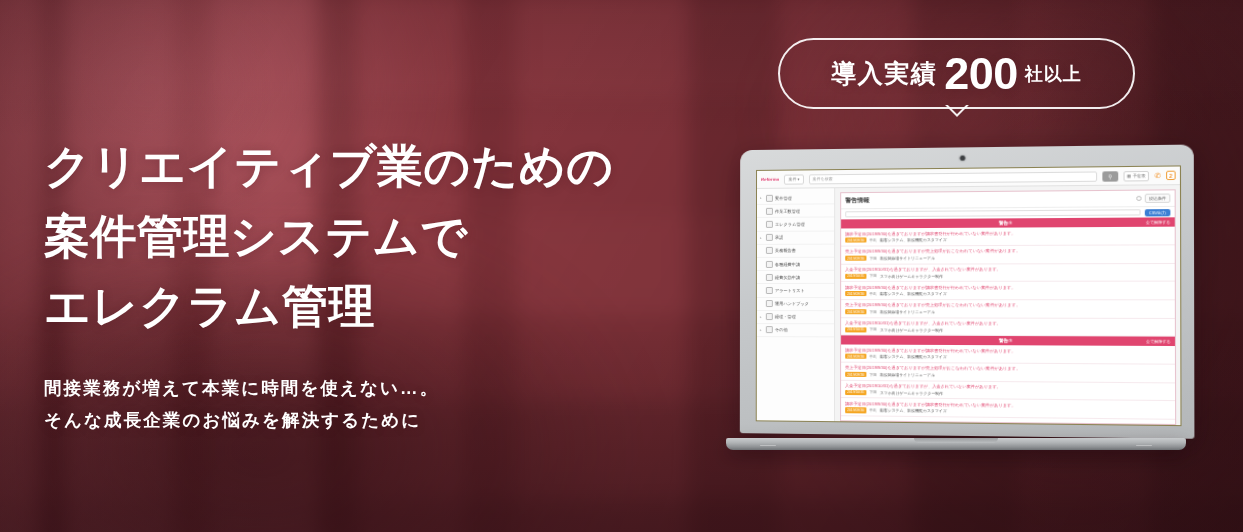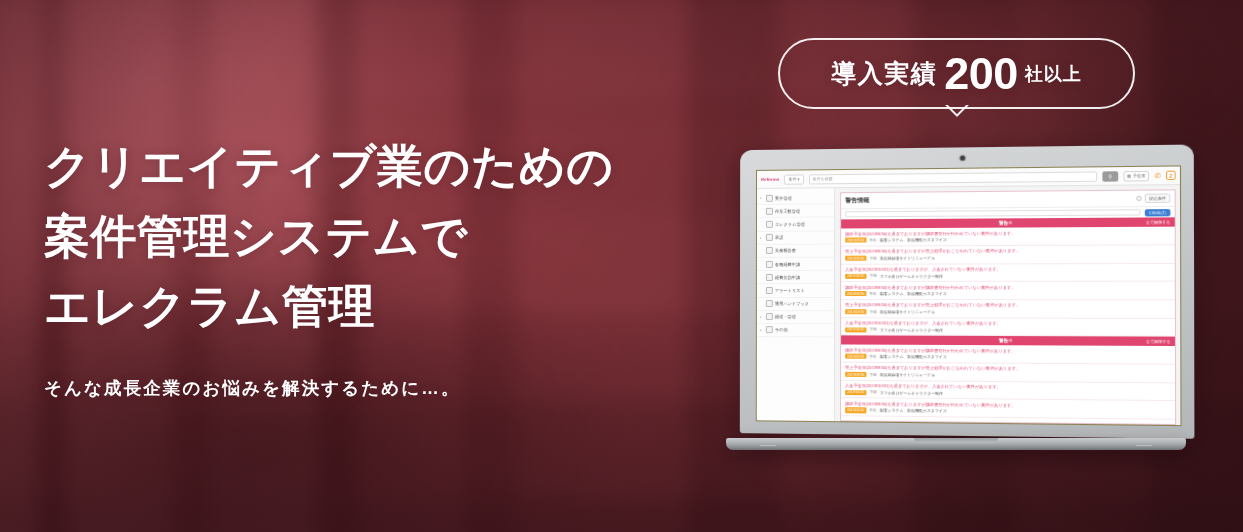--- a/index.html
+++ b/index.html
@@ -314,21 +314,22 @@
     <span class="badge-tail"></span>
   </div>
 
   <div class="copy">
     <div class="headline">
       <div>クリエイティブ業のための</div>
       <div>案件管理システムで</div>
       <div>エレクラム管理</div>
     </div>
     <div class="subcopy">
-      <div>そんな成長企業のお悩みを解決するために…。</div>
+      <div>間接業務が増えて本業に時間を使えない…。</div>
+      <div>そんな成長企業のお悩みを解決するために</div>
     </div>
   </div>
 
   <div class="laptop">
 
     <div class="lid">
       <div class="camera"></div>
 
       <div class="screen">
 

